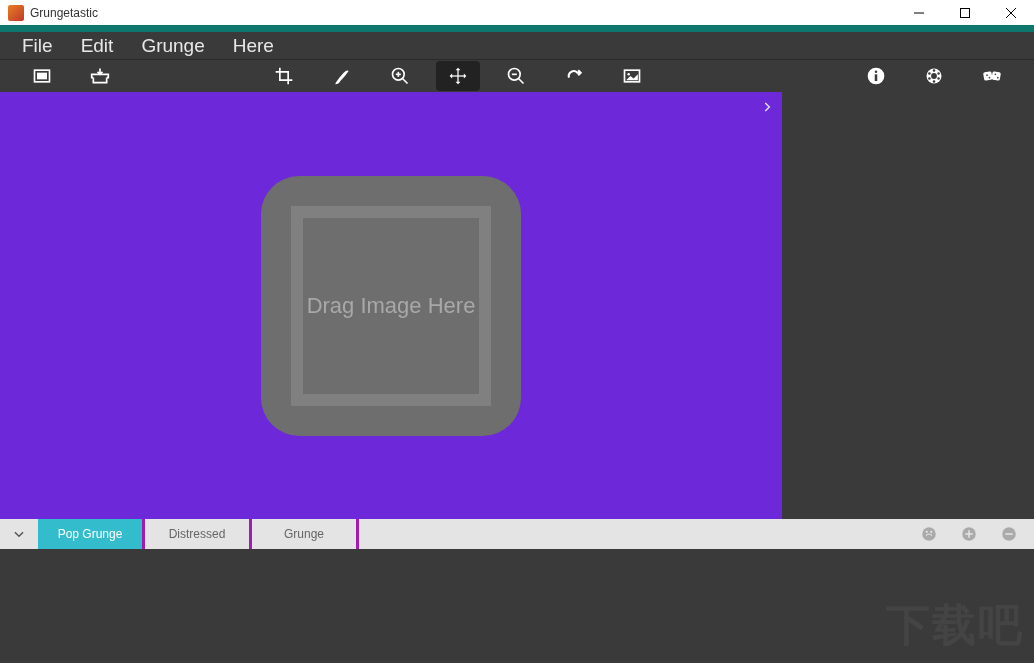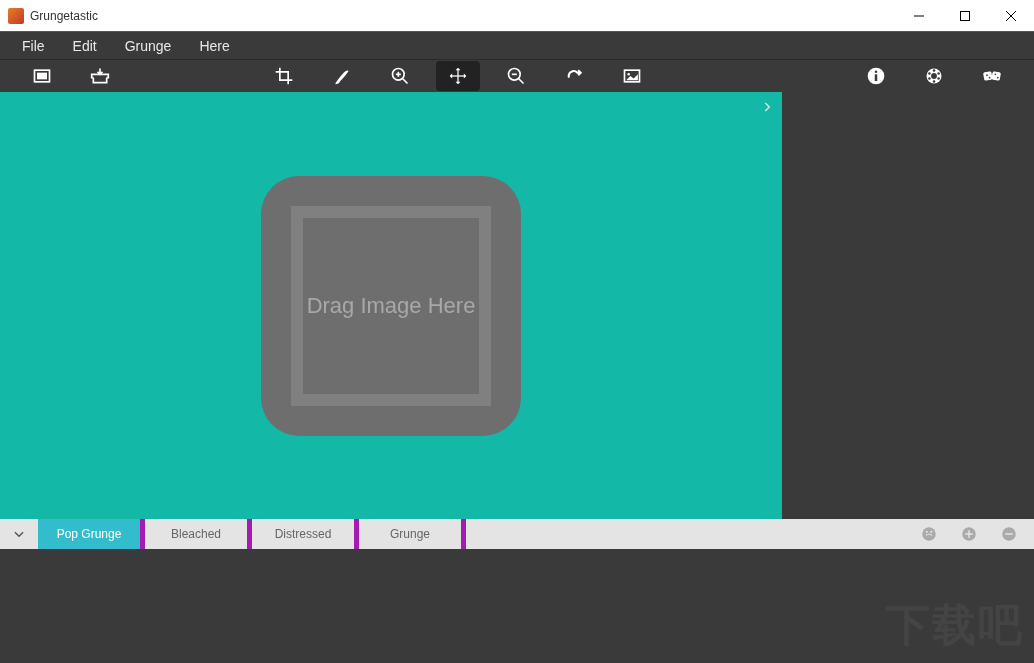--- a/index.html
+++ b/index.html
@@ -1,55 +1,55 @@
 <!DOCTYPE html>
 <html><head>
 <meta charset="utf-8">
 <style>
 * { margin: 0; padding: 0; box-sizing: border-box; }
 body { font-family: "Segoe UI", Arial, sans-serif; background: #fff; width: 1034px; height: 663px; overflow: hidden; display: flex; flex-direction: column; }
 
 
-.titlebar { height: 32px; background: #fff; display: flex; align-items: center; padding: 0 0 0 8px; border-bottom: 1px solid #0f766e; }
+.titlebar { height: 32px; background: #fff; display: flex; align-items: center; padding: 0 0 0 8px; border-bottom: 7px solid #0f766e; }
 .titlebar .app-icon { width: 16px; height: 16px; background: linear-gradient(135deg, #e67e22, #c0392b); border-radius: 2px; margin-right: 6px; }
 .titlebar .title { font-size: 12px; color: #333; flex: 1; }
 .titlebar .win-controls { display: flex; }
 .titlebar .win-btn { width: 46px; height: 32px; display: flex; align-items: center; justify-content: center; cursor: pointer; }
 .titlebar .win-btn svg { width: 10px; height: 10px; }
 
 
 .menubar { height: 27px; background: #3a3a3a; display: flex; align-items: center; padding: 0 8px; }
-.menubar .menu-item { color: #e8e8e8; font-size: 14px; padding: 4px 14px; cursor: pointer; }
+.menubar .menu-item { color: #e8e8e8; font-size: 19px; padding: 4px 14px; cursor: pointer; }
 
 
 .toolbar { height: 33px; background: #3a3a3a; display: flex; align-items: center; padding: 0 20px; gap: 0; border-top: 1px solid #2a2a2a; }
 .toolbar .tool-btn { width: 44px; height: 30px; display: flex; align-items: center; justify-content: center; cursor: pointer; color: #fff; }
 .toolbar .tool-btn.active { background: #222; border-radius: 4px; }
 .toolbar .tool-btn svg { width: 20px; height: 20px; fill: #fff; }
 .toolbar .spacer { flex: 1; }
 .toolbar .gap-small { width: 14px; }
 .toolbar .gap-med { width: 140px; }
 
 
 .main { flex: 1; display: flex; background: #3a3a3a; overflow: hidden; }
-.canvas-area { flex: 1; background: #14b8a6; position: relative; display: flex; align-items: center; justify-content: center; }
+.canvas-area { flex: 1; background: #6d28d9; position: relative; display: flex; align-items: center; justify-content: center; }
 .collapse-handle { position: absolute; top: 6px; right: 6px; color: #e8e8e8; cursor: pointer; padding: 2px; }
 .collapse-handle svg { width: 14px; height: 14px; }
 
 .dropzone { width: 260px; height: 260px; background: #6e6e6e; border-radius: 38px; display: flex; align-items: center; justify-content: center; }
 .dropzone-inner { width: 200px; height: 200px; border: 12px solid #808080; background: #6e6e6e; display: flex; align-items: center; justify-content: center; text-align: center; }
 .dropzone-inner span { color: #a8a8a8; font-size: 22px; line-height: 1.35; font-weight: 400; }
 
 .side-panel { width: 252px; background: #3a3a3a; }
 
 
 .preset-strip { height: 30px; background: #e4e4e4; display: flex; align-items: stretch; }
 .preset-toggle { width: 38px; display: flex; align-items: center; justify-content: center; cursor: pointer; color: #555; }
 .preset-toggle svg { width: 14px; height: 14px; }
-.preset-tab { flex: 1; width: 107px; max-width: 107px; display: flex; align-items: center; justify-content: center; font-size: 12px; color: #666; cursor: pointer; border-right: 5px solid #a21caf; }
+.preset-tab { flex: 1; width: 107px; max-width: 107px; display: flex; align-items: center; justify-content: center; font-size: 12px; color: #666; cursor: pointer; border-right: 3px solid #a21caf; }
 .preset-tab.active { background: #33bccc; color: #fff; }
 .preset-actions { display: flex; align-items: center; padding: 0 16px; gap: 22px; margin-left: auto; }
 .preset-act { color: #aaa; cursor: pointer; display: flex; }
 .preset-act svg { width: 18px; height: 18px; fill: #aaa; }
 
 
 .bottom-panel { height: 114px; background: #3a3a3a; }
 
 
 .watermark { position: absolute; right: 10px; bottom: 8px; color: rgba(255,255,255,0.05); font-size: 44px; font-weight: bold; pointer-events: none; letter-spacing: 2px; z-index: 1; }
@@ -202,21 +202,20 @@
   <div class="side-panel"></div>
 </div>
 
 <div class="preset-strip">
   <div class="preset-toggle">
     <svg viewBox="0 0 24 24">
         <path d="M5 9 L12 16 L19 9" fill="none" stroke="#555" stroke-width="2.5"></path>
       </svg>
   </div>
   <div class="preset-tab active">Pop Grunge</div>
-  <div class="preset-tab">Bleached</div>
   <div class="preset-tab">Distressed</div>
   <div class="preset-tab">Grunge</div>
   <div class="preset-actions">
     <div class="preset-act">
       <svg viewBox="0 0 24 24">
           <circle cx="12" cy="12" r="9" fill="#aaa"></circle>
           <path d="M8 14 Q12 10 16 14" fill="none" stroke="#e4e4e4" stroke-width="1.5"></path>
           <circle cx="9" cy="9" r="1.5" fill="#e4e4e4"></circle>
           <circle cx="15" cy="9" r="1.5" fill="#e4e4e4"></circle>
         </svg>

